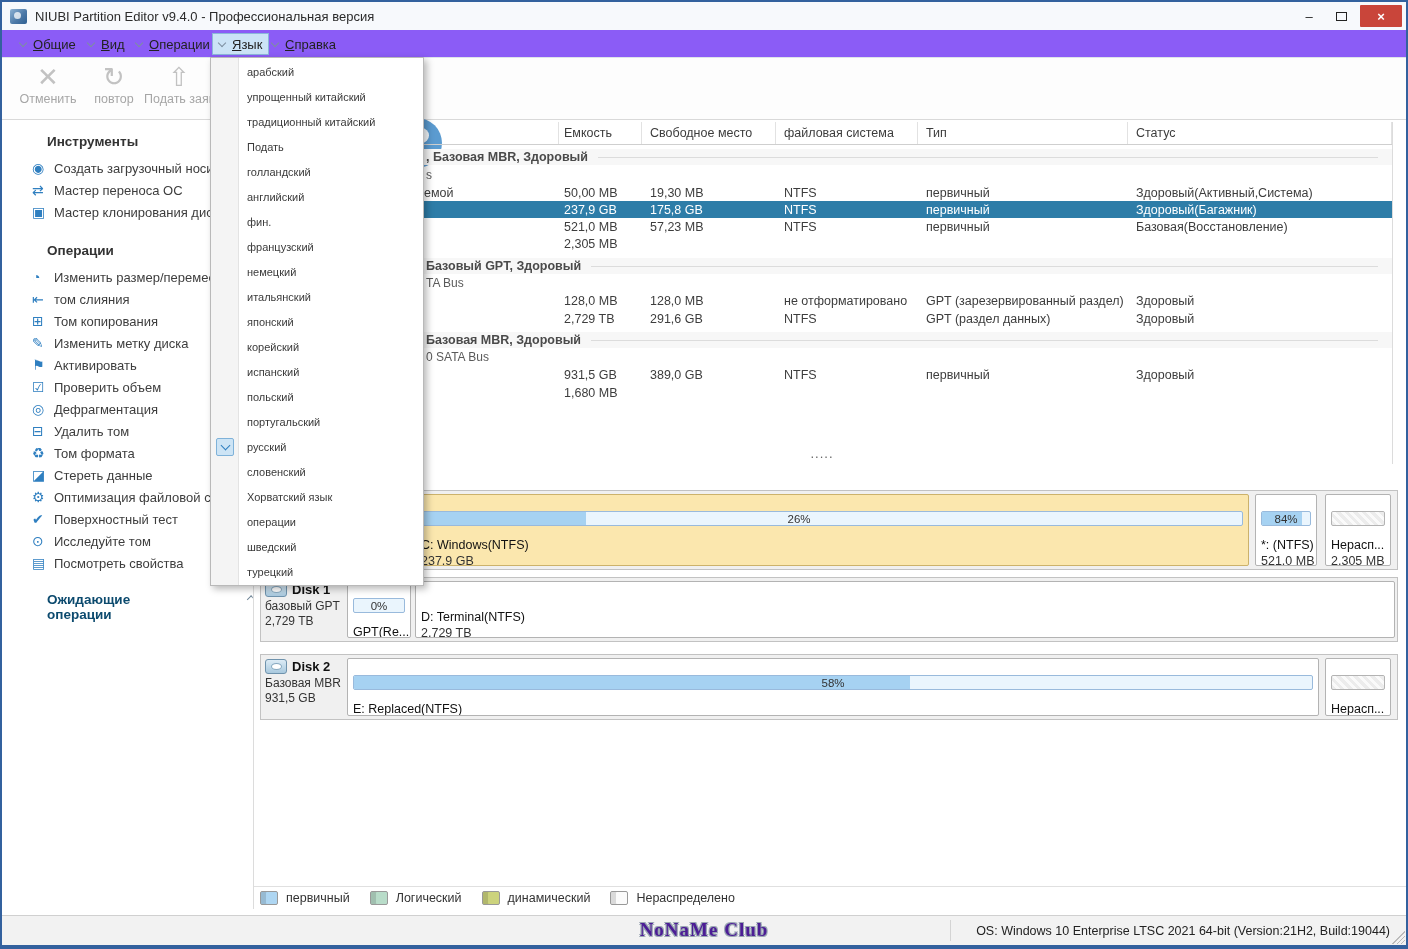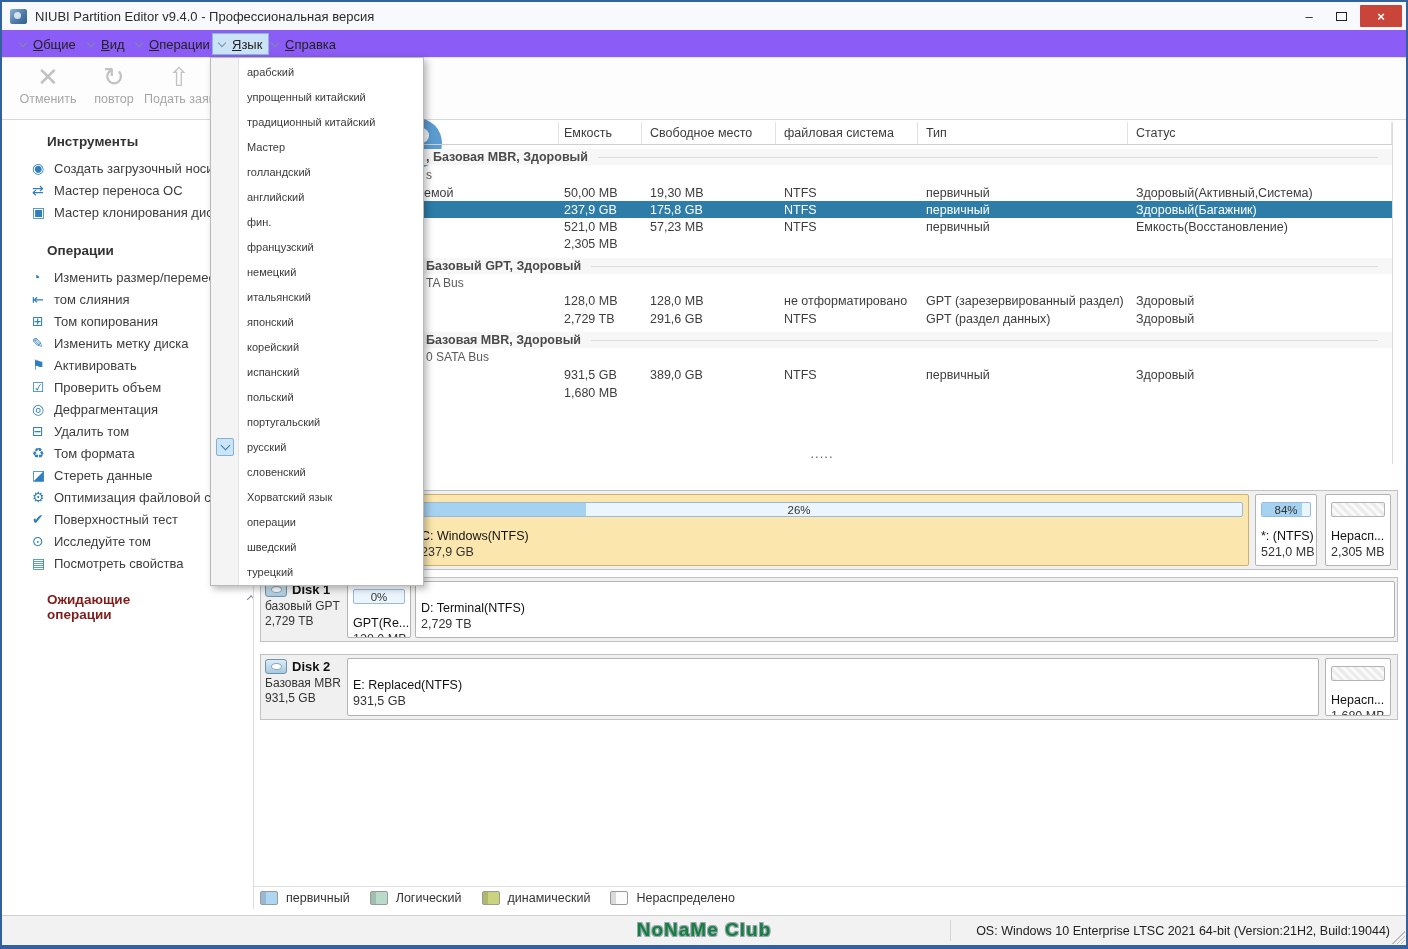--- a/index.html
+++ b/index.html
@@ -28,21 +28,21 @@
   .tool-btn{position:absolute;top:4px;height:54px;text-align:center;color:#a6a6a6;font-size:12.5px}
   .tool-btn .tico{display:block;font-size:26px;line-height:30px;color:#c2c2c2}
   .blue-orb{position:absolute;left:390px;top:60px;width:50px;height:50px;border-radius:50%;background:#5b9bd0}
   .blue-orb::after{content:"";position:absolute;left:22px;top:10px;width:15px;height:15px;border-radius:50%;background:#f4f8fb}
 
   
   .sidebar{position:absolute;left:0;top:118px;width:252px;bottom:36px;background:#fff;border-right:1px solid #dcdcdc;overflow:hidden}
   .side-h{font-size:13.5px;font-weight:bold;color:#333;margin:14px 0 8px 45px}
   .side-item{display:flex;align-items:center;height:22px;padding-left:30px;font-size:13px;color:#3d3d3d;white-space:nowrap}
   .side-item .sico{width:22px;color:#2f7fc0;font-size:14px;flex:none}
-  .pending-h{display:flex;align-items:flex-start;margin:18px 0 0 45px;font-size:13.5px;font-weight:bold;color:#7f1d1d}
+  .pending-h{display:flex;align-items:flex-start;margin:18px 0 0 45px;font-size:13.5px;font-weight:bold;color:#0c4a6e}
   .pending-h .chev{transform:rotate(225deg);margin-left:72px;margin-top:4px;border-color:#6f8496}
 
   
   .vtable{position:absolute;left:252px;top:120px;width:1139px;height:342px;border-right:1px solid #dcdcdc;font-size:12.5px;color:#3d3d3d}
   .thead{position:absolute;left:0;top:0;width:1138px;height:23px;display:flex;border-bottom:1px solid #cfcfcf;color:#3c3c3c}
   .thead .c{border-right:1px solid #e2e2e2;display:flex;align-items:center}
   .trow{position:absolute;left:0;width:1138px;height:17px;display:flex;align-items:center;white-space:nowrap}
   .trow.sel{background:#2e7da8;color:#fff}
   .c{flex:none;overflow:hidden;white-space:nowrap}
   .c.name{width:305px;padding-left:170px}
@@ -58,39 +58,39 @@
 
   .splitter{position:absolute;left:780px;top:444px;width:80px;text-align:center;color:#666;font-size:13px;letter-spacing:1px}
 
   
   .dpanel{position:absolute;left:258px;width:1138px;background:#f0f0f0;border:1px solid #c2c2c2}
   .dinfo{position:absolute;left:4px;top:4px;width:80px;font-size:12px;color:#333;line-height:15px}
   .dname-row{display:flex;align-items:flex-start;gap:5px;margin-bottom:2px}
   .dname{font-weight:bold;font-size:13px;color:#111}
   .disk-ico{width:22px;height:15px;border:1px solid #6f93ad;border-radius:3px;background:linear-gradient(#dcebf5,#a9c9de);position:relative;flex:none}
   .disk-ico::after{content:"";position:absolute;left:5px;top:3px;width:9px;height:5px;border-radius:50%;background:#fff;border:1px solid #86a8bf}
-  .block{position:absolute;top:3px;bottom:3px;background:#fff;border:1px solid #b3b3b3;border-radius:2px;padding:7px 5px;overflow:hidden}
+  .block{position:absolute;top:3px;bottom:3px;background:#fff;border:1px solid #b3b3b3;border-radius:2px;padding:16px 5px;overflow:hidden}
   .block.sel-y{background:#fbe7ae;border-color:#ccb26b}
   .bar{position:relative;height:15px;border:1px solid #99badc;background:#eaf5fd;border-radius:2px;overflow:hidden}
   .bar .fill{position:absolute;left:0;top:0;bottom:0;background:#a6d2f2}
   .bar .pct{position:absolute;left:0;right:0;top:0;text-align:center;font-size:11.5px;color:#333;line-height:14px}
   .bar.un{background:repeating-linear-gradient(45deg,#ececec 0 3px,#fafafa 3px 6px);border-color:#b3b3b3}
   .blabel{font-weight:normal;font-size:12.5px;color:#111;margin-top:12px;white-space:nowrap}
   .bsize{font-size:12.5px;color:#333;margin-top:2px;white-space:nowrap}
   .indent66{padding-left:66px}
 
   
   .legend-sep{position:absolute;left:252px;top:884px;width:1152px;height:1px;background:#e0e0e0}
   .legend{position:absolute;left:258px;top:889px;display:flex;align-items:center;gap:20px;font-size:12.5px;color:#333}
   .leg-item{display:flex;align-items:center;gap:8px}
   .swatch{width:18px;height:14px;border:1px solid #999;border-radius:2px;box-shadow:inset 5px 0 0 rgba(0,0,0,.13)}
 
   
   .statusbar{position:absolute;left:0;bottom:0;right:0;height:30px;background:#f2f2f2;border-top:1px solid #d0d0d0}
-  .brand{position:absolute;left:0;right:0;top:3px;text-align:center;font-family:Liberation Sans, sans-serif;font-size:19px;font-weight:bold;color:#15803d;letter-spacing:1px;text-shadow:1px 1px 0 #9aa6b2,-1px -1px 0 #9aa6b2,1px -1px 0 #9aa6b2,-1px 1px 0 #9aa6b2}
+  .brand{position:absolute;left:0;right:0;top:3px;text-align:center;font-family:Liberation Serif, serif;font-size:19px;font-weight:bold;color:#4c1d95;letter-spacing:1px;text-shadow:1px 1px 0 #9aa6b2,-1px -1px 0 #9aa6b2,1px -1px 0 #9aa6b2,-1px 1px 0 #9aa6b2}
   .os-info{position:absolute;right:16px;top:0;height:30px;display:flex;align-items:center;font-size:12.5px;color:#222}
   .sb-sep{position:absolute;left:948px;top:4px;bottom:4px;width:1px;background:#d4d4d4}
   .grip{position:absolute;right:1px;bottom:1px;width:13px;height:13px;background:linear-gradient(135deg,transparent 0 50%,#bbb 50% 56%,transparent 56% 66%,#bbb 66% 72%,transparent 72% 82%,#bbb 82% 88%,transparent 88%)}
 
   
   .right-line{position:absolute;left:1404px;top:118px;bottom:36px;width:1px;background:#e3e3e3}
 
   
   .dropdown{position:absolute;left:208px;top:55px;width:214px;height:529px;background:#fff;border:1px solid #b9b9b9;box-shadow:3px 3px 7px rgba(0,0,0,.28);z-index:50}
   .gutter{position:absolute;left:0;top:0;bottom:0;width:28px;background:#f4f4f4;border-right:1px solid #e3e3e3}
@@ -265,21 +265,21 @@
       <div class="c fs">NTFS</div>
       <div class="c type">первичный</div>
       <div class="c status">Здоровый(Багажник)</div>
     </div>
     <div class="trow" style="top:96px">
       <div class="c name"></div>
       <div class="c cap">521,0 MB</div>
       <div class="c free">57,23 MB</div>
       <div class="c fs">NTFS</div>
       <div class="c type">первичный</div>
-      <div class="c status">Емкость(Восстановление)</div>
+      <div class="c status">Базовая(Восстановление)</div>
     </div>
     <div class="trow" style="top:113px">
       <div class="c name"></div>
       <div class="c cap">2,305 MB</div>
       <div class="c free"></div>
       <div class="c fs"></div>
       <div class="c type"></div>
       <div class="c status"></div>
     </div>
 
@@ -382,20 +382,24 @@
   <div class="dpanel" style="top:652px;height:66px">
     <div class="dinfo">
       <div class="dname-row">
         <span class="disk-ico"></span>
         <span class="dname">Disk 2</span>
       </div>
       <div>Базовая MBR</div>
       <div>931,5 GB</div>
     </div>
     <div class="block" style="left:86px;width:972px">
+      <div class="bar">
+        <div class="fill" style="width: 58%;"></div>
+        <div class="pct">58%</div>
+      </div>
       <div class="blabel">E: Replaced(NTFS)</div>
       <div class="bsize">931,5 GB</div>
     </div>
     <div class="block" style="left:1064px;width:66px">
       <div class="bar un"></div>
       <div class="blabel">Нерасп...</div>
       <div class="bsize">1,680 MB</div>
     </div>
   </div>
 
@@ -430,21 +434,21 @@
 
   <div class="dropdown">
     <div class="gutter"></div>
     <div class="check-box">
         <span class="chev"></span>
       </div>
     <ul class="lang-list">
       <li>арабский</li>
       <li>упрощенный китайский</li>
       <li>традиционный китайский</li>
-      <li>Мастер</li>
+      <li>Подать</li>
       <li>голландский</li>
       <li>английский</li>
       <li>фин.</li>
       <li>французский</li>
       <li>немецкий</li>
       <li>итальянский</li>
       <li>японский</li>
       <li>корейский</li>
       <li>испанский</li>
       <li>польский</li>

